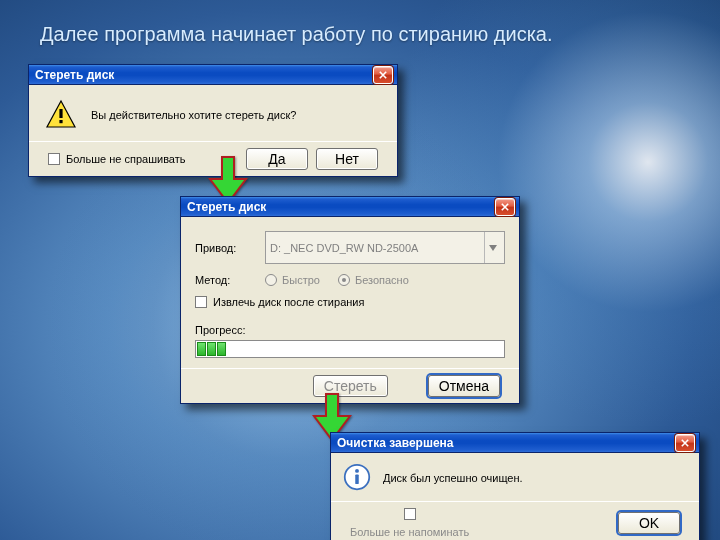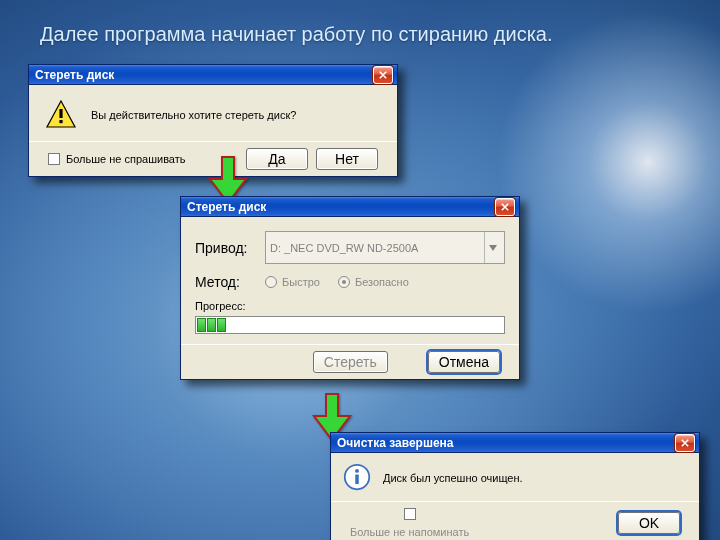--- a/index.html
+++ b/index.html
@@ -81,21 +81,21 @@
     position: relative;
   }
   .warn-icon svg { width: 32px; height: 32px; }
   #win1 .footer { justify-content: flex-end; }
   #win1 .footer .chk { margin-right: auto; }
 
   
   #win2 { left: 180px; top: 196px; width: 340px; }
   #win2 .body { padding: 14px 14px 10px; }
   .row { display: flex; align-items: center; gap: 10px; margin-bottom: 10px; }
-  .row .lbl { width: 60px; font-size: 14px; color: #000; }
+  .row .lbl { width: 60px; font-size: 11px; color: #000; }
   .combo {
     flex: 1; height: 33px;
     display: flex; align-items: center;
     border: 1px solid #9b9b9b; background: #f3f1e7;
     font-size: 11px; color: #808080;
     padding: 0 4px;
   }
   .combo .arrow {
     margin-left: auto; width: 16px; height: 100%;
     border-left: 1px solid #b8b8b8;
@@ -204,20 +204,24 @@
         <label class="radio">
           <span class="disc"></span>
           <span>Быстро</span>
         </label>
         <label class="radio selected">
           <span class="disc"></span>
           <span>Безопасно</span>
         </label>
       </div>
     </div>
+    <label class="chk" style="margin-bottom:10px;">
+      <span class="box"></span>
+      <span>Извлечь диск после стирания</span>
+    </label>
     <div class="progress-label">Прогресс:</div>
     <div class="progress">
       <span class="seg"></span>
         <span class="seg"></span>
         <span class="seg"></span>
     </div>
   </div>
   <div class="footer">
     <button class="btn disabled">Стереть</button>
     <button class="btn default">Отмена</button>

